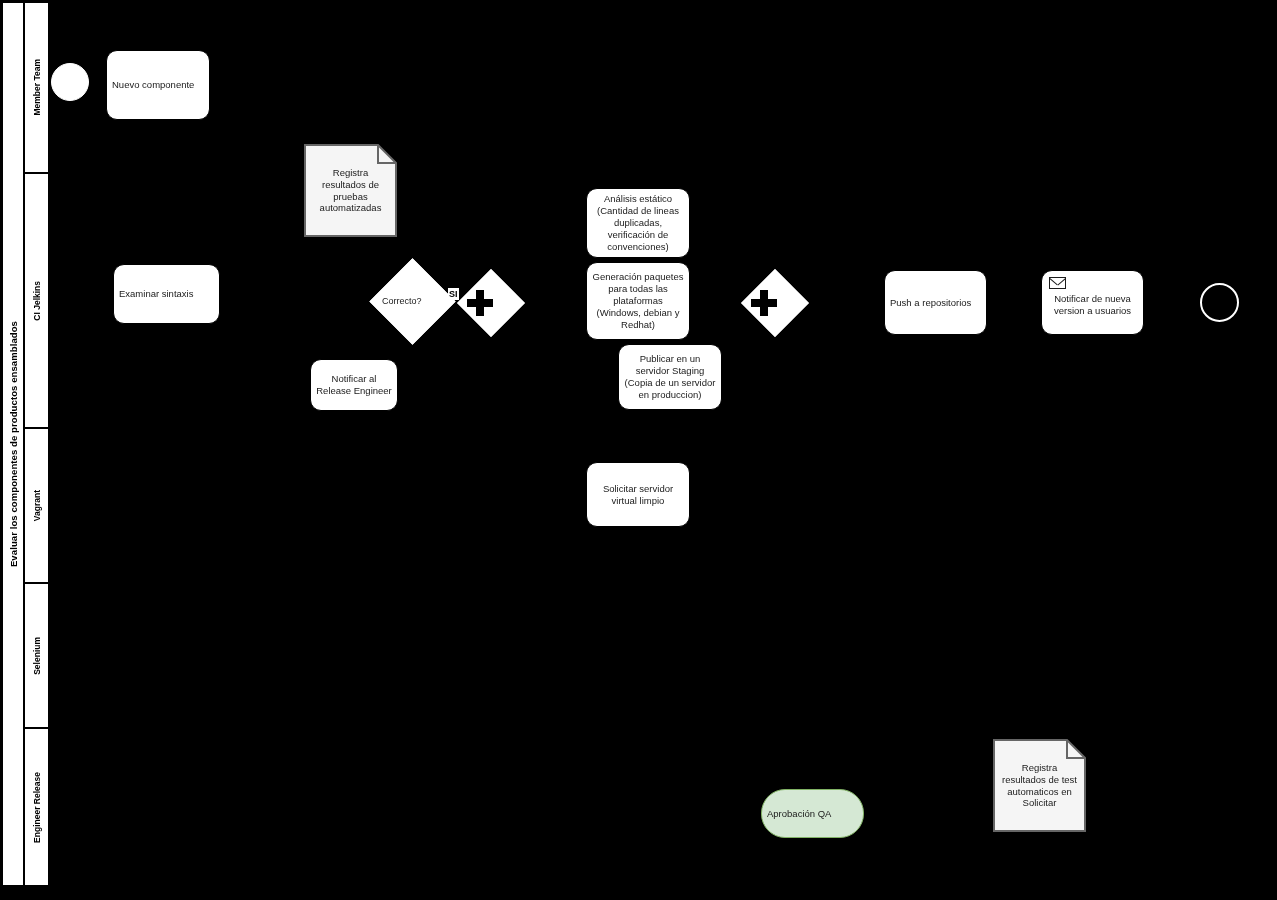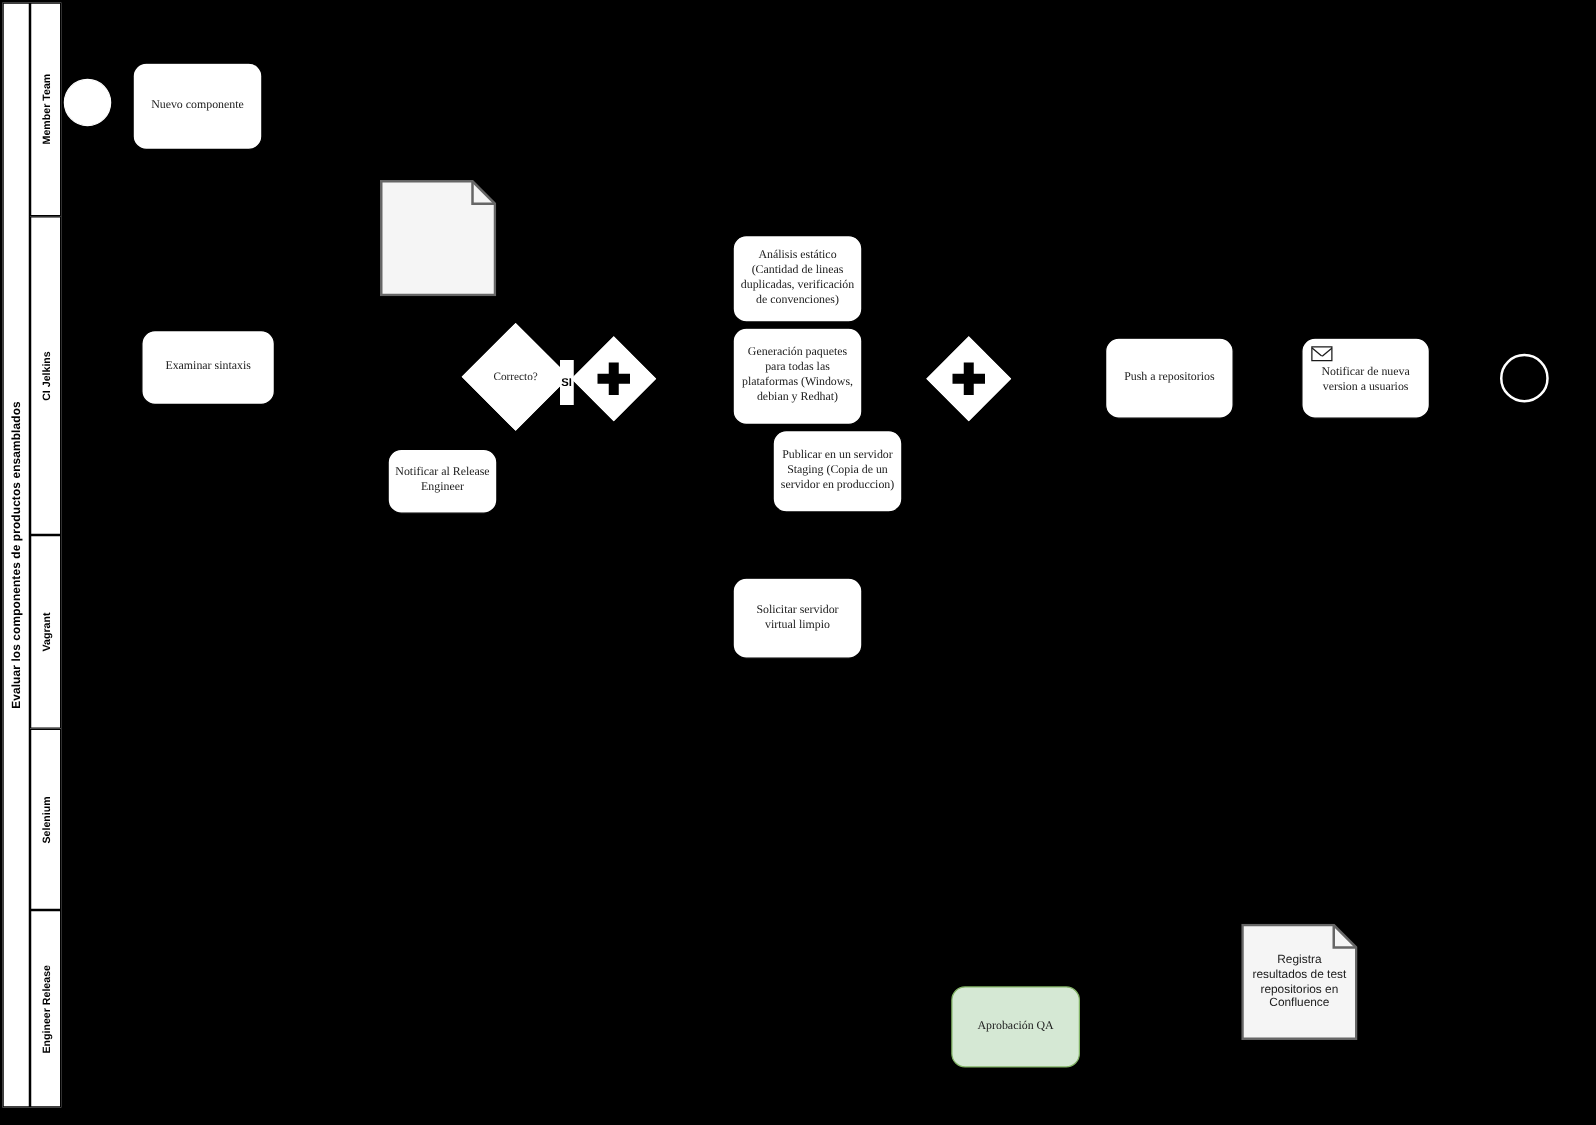--- a/index.html
+++ b/index.html
@@ -69,24 +69,23 @@
     color: #000000;
     white-space: nowrap;
   }
 
   
   .node {
     position: absolute;
     box-sizing: border-box;
     display: flex;
     align-items: center;
-    justify-content: center;
+    justify-content: flex-start;
     text-align: center;
     color: #1a1a1a;
-    font-family: Liberation Serif, serif;
   }
 
   .task {
     background: #ffffff;
     border: 1px solid #000000;
     border-radius: 11px;
     font-size: 9.5px;
     line-height: 1.25;
     padding: 3px 5px;
   }
@@ -187,21 +186,21 @@
     color: #1a1a1a;
   }
 
   
   .flow-label {
     position: absolute;
     background: #ffffff;
     color: #000000;
     font-size: 9px;
     font-weight: bold;
-    padding: 12px 1px;
+    padding: 0 1px;
     line-height: 12px;
   }
 
   
   .connector { position: absolute; }
 </style>
 </head>
 <body>
 
 <div id="canvas">
@@ -233,20 +232,21 @@
 
   <div class="node task" style="left:106px;top:50px;width:104px;height:70px;">
     <span>Nuevo componente</span>
   </div>
 
   <div class="dataobj" style="left:304px;top:144px;width:93px;height:93px;">
     <svg width="93" height="93">
       <path d="M1,1 L74,1 L92,19 L92,92 L1,92 Z" fill="#f5f5f5" stroke="#666666" stroke-width="2"></path>
       <path d="M74,1 L74,19 L92,19" fill="none" stroke="#666666" stroke-width="2"></path>
     </svg>
+    <div class="doc-text">Registra resultados de pruebas automatizadas</div>
   </div>
 
   <div class="node task" style="left:113px;top:264px;width:107px;height:60px;">
     <span>Examinar sintaxis</span>
   </div>
 
 
   <div class="node gateway" style="left:382px;top:271px;width:61px;height:61px;">
     <div class="gw-diamond"></div>
     <div class="gw-label">Correcto?</div>
@@ -296,25 +296,25 @@
   <div class="node task" style="left:586px;top:462px;width:104px;height:65px;">
     <span>Solicitar servidor virtual limpio</span>
   </div>
 
   <svg class="connector" style="left:828px;top:616px;width:22px;height:46px;">
     <line x1="11" y1="2" x2="11" y2="32" stroke="#000000" stroke-width="1.4"></line>
     <path d="M11,42 L6.5,31 L15.5,31 Z" fill="#000000"></path>
   </svg>
 
 
-  <div class="node task green" style="left:761px;top:789px;width:103px;height:65px;">
+  <div class="node task green" style="left:761px;top:789px;width:103px;height:49px;border-radius:24px;">
     <span>Aprobación QA</span>
   </div>
 
   <div class="dataobj" style="left:993px;top:739px;width:93px;height:93px;">
     <svg width="93" height="93">
       <path d="M1,1 L74,1 L92,19 L92,92 L1,92 Z" fill="#f5f5f5" stroke="#666666" stroke-width="2"></path>
       <path d="M74,1 L74,19 L92,19" fill="none" stroke="#666666" stroke-width="2"></path>
     </svg>
-    <div class="doc-text">Registra resultados de test repositorios en Confluence</div>
+    <div class="doc-text">Registra resultados de test automaticos en Solicitar</div>
   </div>
 
 </div>
 
 </body></html>

